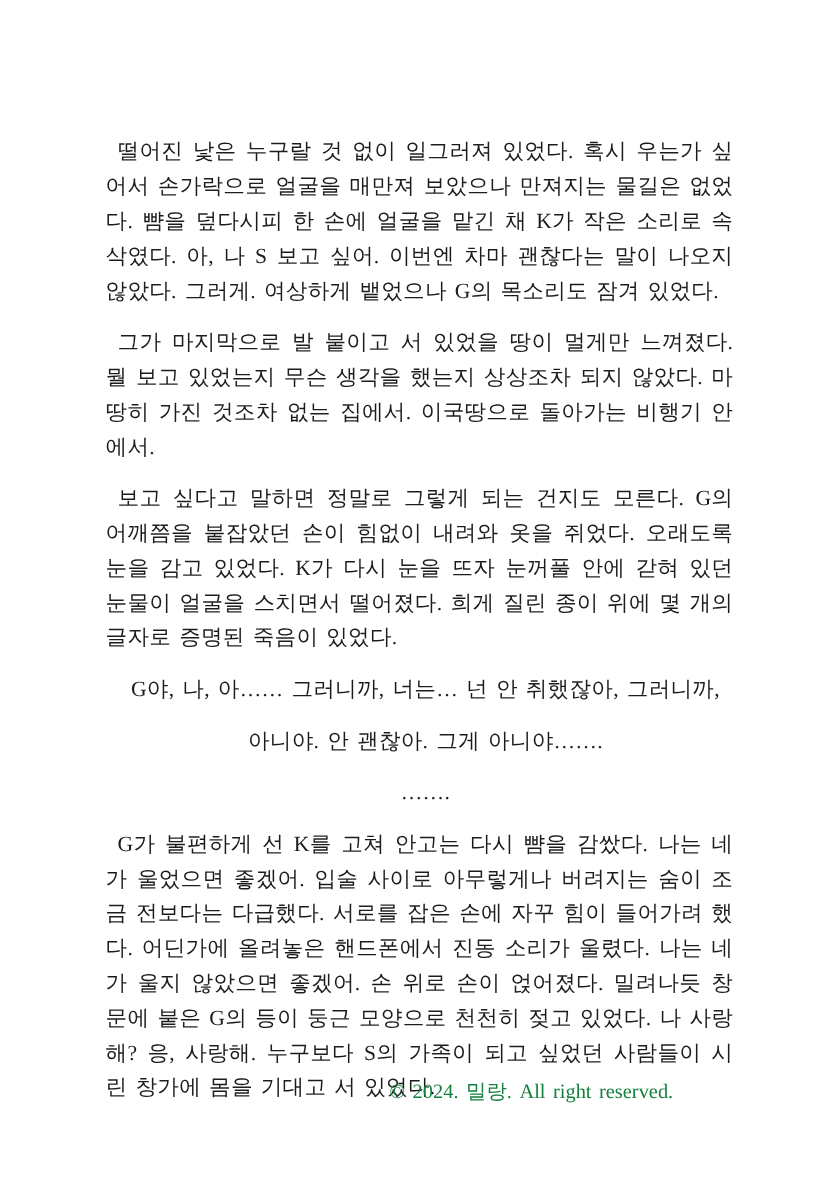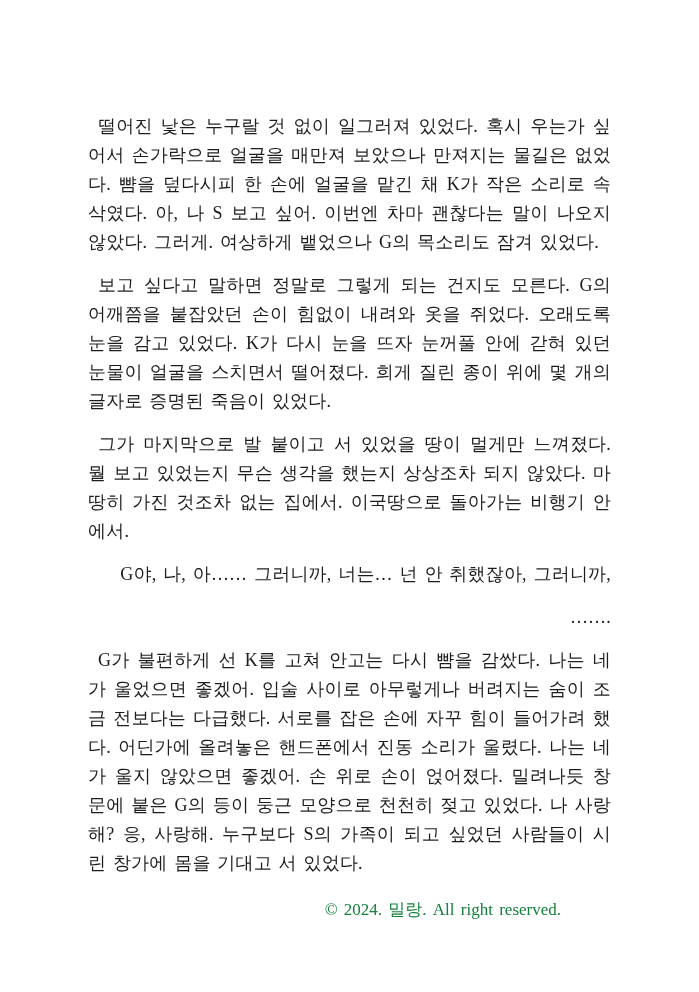--- a/index.html
+++ b/index.html
@@ -28,39 +28,40 @@
     font-size: 18px;
     line-height: 29px;
     letter-spacing: 0.2px;
     word-spacing: 2px;
   }
   .content p.body {
     text-align: justify;
     text-indent: 10px;
   }
   .content p.dialogue {
-    text-align: right;
+    text-align: center;
     text-indent: 10px;
   }
   .footer {
     position: absolute;
     right: 90px;
     top: 898px;
     font-size: 17px;
     line-height: 24px;
     color: #15803d;
     word-spacing: 2px;
   }
 </style>
 </head>
 <body>
 
 <div class="page">
   <div class="content">
     <p class="body">떨어진 낯은 누구랄 것 없이 일그러져 있었다. 혹시 우는가 싶어서 손가락으로 얼굴을 매만져 보았으나 만져지는 물길은 없었다. 뺨을 덮다시피 한 손에 얼굴을 맡긴 채 K가 작은 소리로 속삭였다. 아, 나 S 보고 싶어. 이번엔 차마 괜찮다는 말이 나오지 않았다. 그러게. 여상하게 뱉었으나 G의 목소리도 잠겨 있었다.</p>
+    <p class="body">그가 마지막으로 발 붙이고 서 있었을 땅이 멀게만 느껴졌다. 뭘 보고 있었는지 무슨 생각을 했는지 상상조차 되지 않았다. 마땅히 가진 것조차 없는 집에서. 이국땅으로 돌아가는 비행기 안에서.</p>
     <p class="body">보고 싶다고 말하면 정말로 그렇게 되는 건지도 모른다. G의 어깨쯤을 붙잡았던 손이 힘없이 내려와 옷을 쥐었다. 오래도록 눈을 감고 있었다. K가 다시 눈을 뜨자 눈꺼풀 안에 갇혀 있던 눈물이 얼굴을 스치면서 떨어졌다. 희게 질린 종이 위에 몇 개의 글자로 증명된 죽음이 있었다.</p>
-    <p class="body">그가 마지막으로 발 붙이고 서 있었을 땅이 멀게만 느껴졌다. 뭘 보고 있었는지 무슨 생각을 했는지 상상조차 되지 않았다. 마땅히 가진 것조차 없는 집에서. 이국땅으로 돌아가는 비행기 안에서.</p>
     <p class="dialogue">G야, 나, 아…… 그러니까, 너는… 넌 안 취했잖아, 그러니까,</p>
+    <p class="dialogue">아니야. 안 괜찮아. 그게 아니야…….</p>
     <p class="dialogue">…….</p>
     <p class="body">G가 불편하게 선 K를 고쳐 안고는 다시 뺨을 감쌌다. 나는 네가 울었으면 좋겠어. 입술 사이로 아무렇게나 버려지는 숨이 조금 전보다는 다급했다. 서로를 잡은 손에 자꾸 힘이 들어가려 했다. 어딘가에 올려놓은 핸드폰에서 진동 소리가 울렸다. 나는 네가 울지 않았으면 좋겠어. 손 위로 손이 얹어졌다. 밀려나듯 창문에 붙은 G의 등이 둥근 모양으로 천천히 젖고 있었다. 나 사랑해? 응, 사랑해. 누구보다 S의 가족이 되고 싶었던 사람들이 시린 창가에 몸을 기대고 서 있었다.</p>
   </div>
   <div class="footer">© 2024. 밀랑. All right reserved.</div>
 </div>
 
 </body></html>

